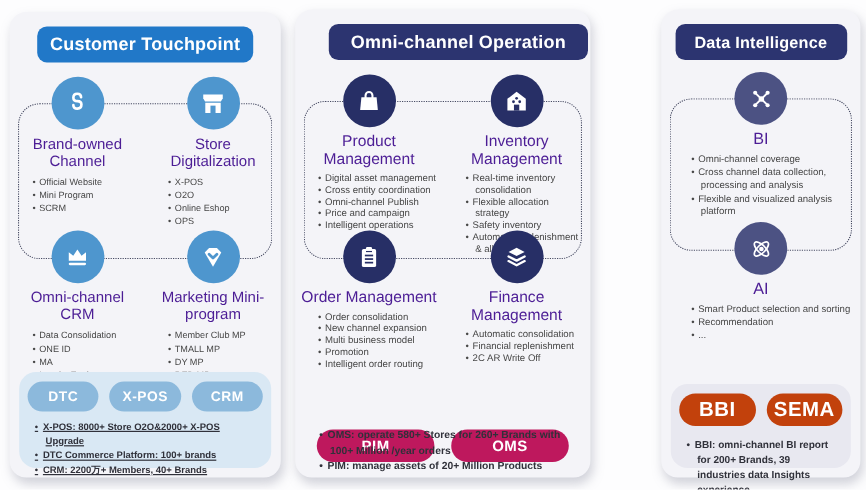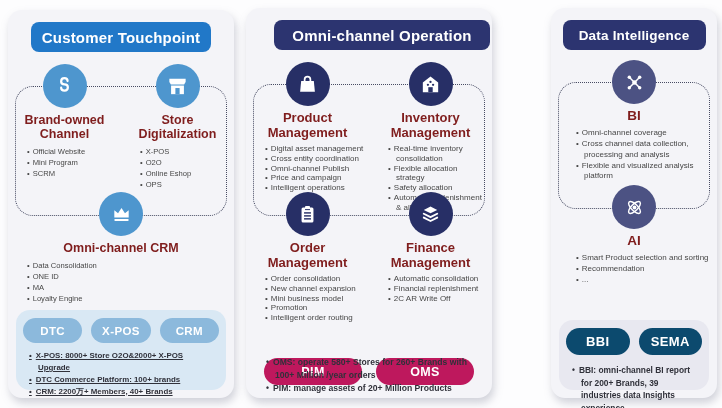--- a/index.html
+++ b/index.html
@@ -44,21 +44,21 @@
 
   .icon-circle{
     width:44px;height:44px;border-radius:50%;margin:0 auto;
     display:flex;align-items:center;justify-content:center;position:relative;z-index:2;
   }
   .p1 .icon-circle{background:#4e96ce;}
   .p2 .icon-circle{background:#272f66;}
   .p3 .icon-circle{background:#4c5283;}
   .icon-circle svg{width:23px;height:23px;display:block;}
 
-  .ftitle{font-weight:bold;color:#7f1d1d;margin-top:5px;line-height:1.12;}
+  .ftitle{font-weight:normal;color:#4c1d95;margin-top:5px;line-height:1.12;}
   .p1 .ftitle{font-size:12.5px;}
   .p2 .ftitle{font-size:13px;}
   .p3 .ftitle{font-size:13.5px;margin-top:4px;}
 
   ul.blts{list-style:none;text-align:left;margin:5px 0 0 14px;padding:0;color:#474747;}
   .p1 ul.blts{font-size:7.6px;line-height:1.45;}
   .p2 ul.blts{font-size:8px;line-height:1.22;margin-top:4px;}
   .p3 ul.blts{font-size:8px;line-height:1.35;margin-left:20px;}
   ul.blts li{padding-left:8px;}
   ul.blts li::before{content:"\2022";margin-left:-8px;margin-right:3px;}
@@ -71,21 +71,21 @@
   .p3 .bottom{
     position:absolute;left:8px;right:8px;top:312px;bottom:8px;
     background:#e8e8f0;border-radius:14px;padding:8px 7px 4px;box-sizing:border-box;
   }
   .tagrow{display:flex;justify-content:center;gap:9px;}
   .pill{
     color:#fff;font-weight:bold;border-radius:15px;display:flex;
     align-items:center;justify-content:center;letter-spacing:.4px;
   }
   .p1 .pill{background:#8cb9dc;font-size:11.5px;height:25px;flex:1;max-width:64px;text-align:right;}
-  .p3 .pill{background:#0c4a6e;font-size:13px;height:27px;flex:1;max-width:72px;}
+  .p3 .pill{background:#c2410c;font-size:17px;height:27px;flex:1;max-width:72px;}
   .p2 .tagrow{position:absolute;left:18px;right:18px;top:310px;gap:14px;}
   .p2 .pill{background:#be185d;font-size:12.5px;height:27px;flex:1;border-radius:16px;margin-top:40px;}
 
   ul.notes{list-style:none;margin:7px 2px 0 6px;padding:0;color:#30313a;font-weight:bold;}
   .p1 ul.notes{font-size:7.9px;line-height:1.5;text-decoration:underline;}
   .p2 ul.notes{position:absolute;left:20px;right:8px;top:348px;font-size:8.6px;line-height:1.5;margin:0;}
   .p3 ul.notes{font-size:8.4px;line-height:1.5;margin-top:9px;}
   ul.notes li{padding-left:9px;}
   ul.notes li::before{content:"\2022";margin-left:-9px;margin-right:4px;}
 </style>
@@ -141,20 +141,35 @@
               </svg>
           </div>
           <div class="ftitle">Omni-channel CRM</div>
           <ul class="blts">
             <li>Data Consolidation</li>
             <li>ONE ID</li>
             <li>MA</li>
             <li>Loyalty Engine</li>
           </ul>
         </div>
+        <div class="feat">
+          <div class="icon-circle">
+            <svg viewBox="0 0 24 24">
+                <path d="M8.6 3.8h6.8l3.8 4L12 20.2 4.8 7.8z" fill="#fff"></path>
+                <path d="M8.6 9.2 12 12.6 15.4 9.2" fill="none" stroke="#4e96ce" stroke-width="2.4" stroke-linecap="round" stroke-linejoin="round"></path>
+              </svg>
+          </div>
+          <div class="ftitle">Marketing Mini-program</div>
+          <ul class="blts">
+            <li>Member Club MP</li>
+            <li>TMALL MP</li>
+            <li>DY MP</li>
+            <li>RED MP</li>
+          </ul>
+        </div>
       </div>
     </div>
 
     <div class="bottom">
       <div class="tagrow">
         <div class="pill">DTC</div>
         <div class="pill">X-POS</div>
         <div class="pill">CRM</div>
       </div>
       <ul class="notes">
@@ -195,21 +210,21 @@
                 <circle cx="12" cy="9.3" r="1.2" fill="#272f66"></circle>
                 <circle cx="9.3" cy="12.3" r="1.2" fill="#272f66"></circle>
                 <circle cx="14.7" cy="12.3" r="1.2" fill="#272f66"></circle>
                 <rect x="9.7" y="14.8" width="4.6" height="5.2" fill="#272f66"></rect>
               </svg>
           </div>
           <div class="ftitle">Inventory Management</div>
           <ul class="blts">
             <li>Real-time inventory consolidation</li>
             <li>Flexible allocation strategy</li>
-            <li>Safety allocation</li>
+            <li>Safety inventory</li>
             <li>Automatic replenishment &amp; allocation</li>
           </ul>
         </div>
       </div>
 
       <div class="row row2">
         <div class="feat">
           <div class="icon-circle">
             <svg viewBox="0 0 24 24">
                 <rect x="5.8" y="4.6" width="12.4" height="15.8" rx="1.6" fill="#fff"></rect>
@@ -217,21 +232,21 @@
                 <rect x="9.4" y="6.4" width="5.2" height="1" fill="#272f66"></rect>
                 <rect x="8.4" y="9.6" width="7.2" height="1.5" fill="#272f66"></rect>
                 <rect x="8.4" y="12.7" width="7.2" height="1.5" fill="#272f66"></rect>
                 <rect x="8.4" y="15.8" width="7.2" height="1.5" fill="#272f66"></rect>
               </svg>
           </div>
           <div class="ftitle">Order Management</div>
           <ul class="blts">
             <li>Order consolidation</li>
             <li>New channel expansion</li>
-            <li>Mini business model</li>
+            <li>Multi business model</li>
             <li>Promotion</li>
             <li>Intelligent order routing</li>
           </ul>
         </div>
         <div class="feat">
           <div class="icon-circle">
             <svg viewBox="0 0 24 24">
                 <path d="M12 3.6 19 7.2 12 10.8 5 7.2z" fill="#fff"></path>
                 <path d="M5 11.2 12 14.8 19 11.2" fill="none" stroke="#fff" stroke-width="2" stroke-linecap="round" stroke-linejoin="round"></path>
                 <path d="M5 15.2 12 18.8 19 15.2" fill="none" stroke="#fff" stroke-width="2" stroke-linecap="round" stroke-linejoin="round"></path>

